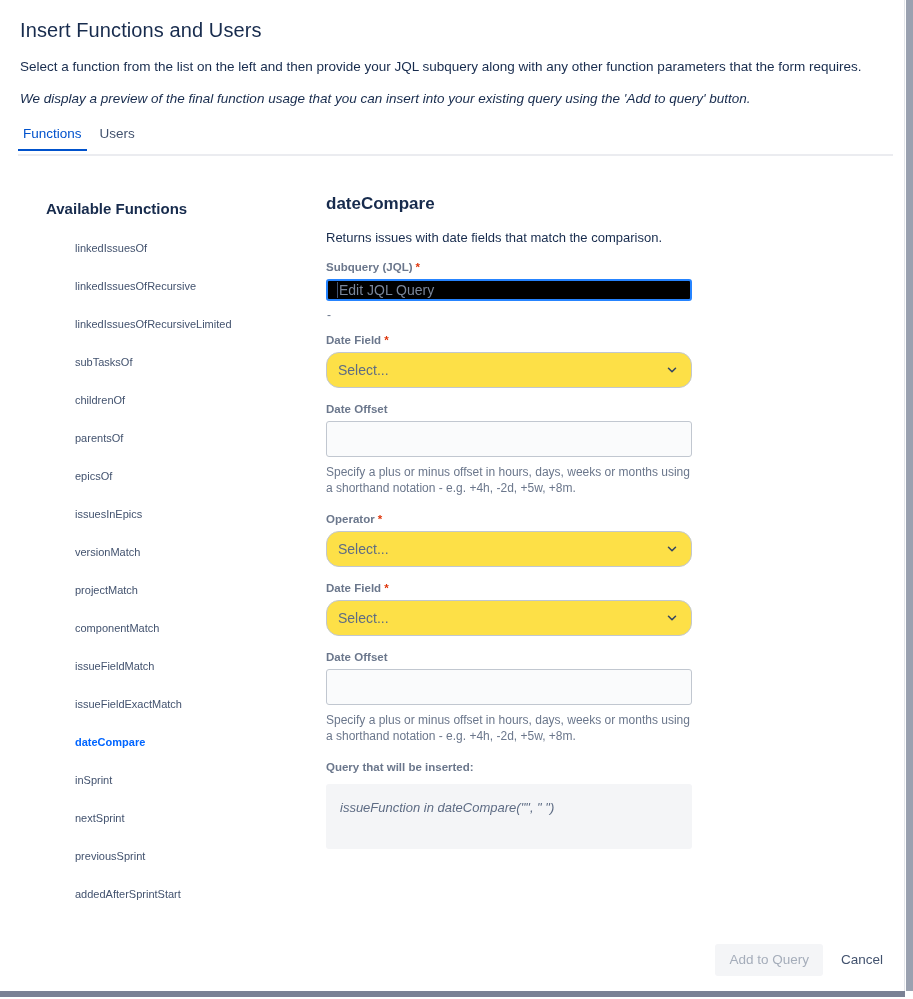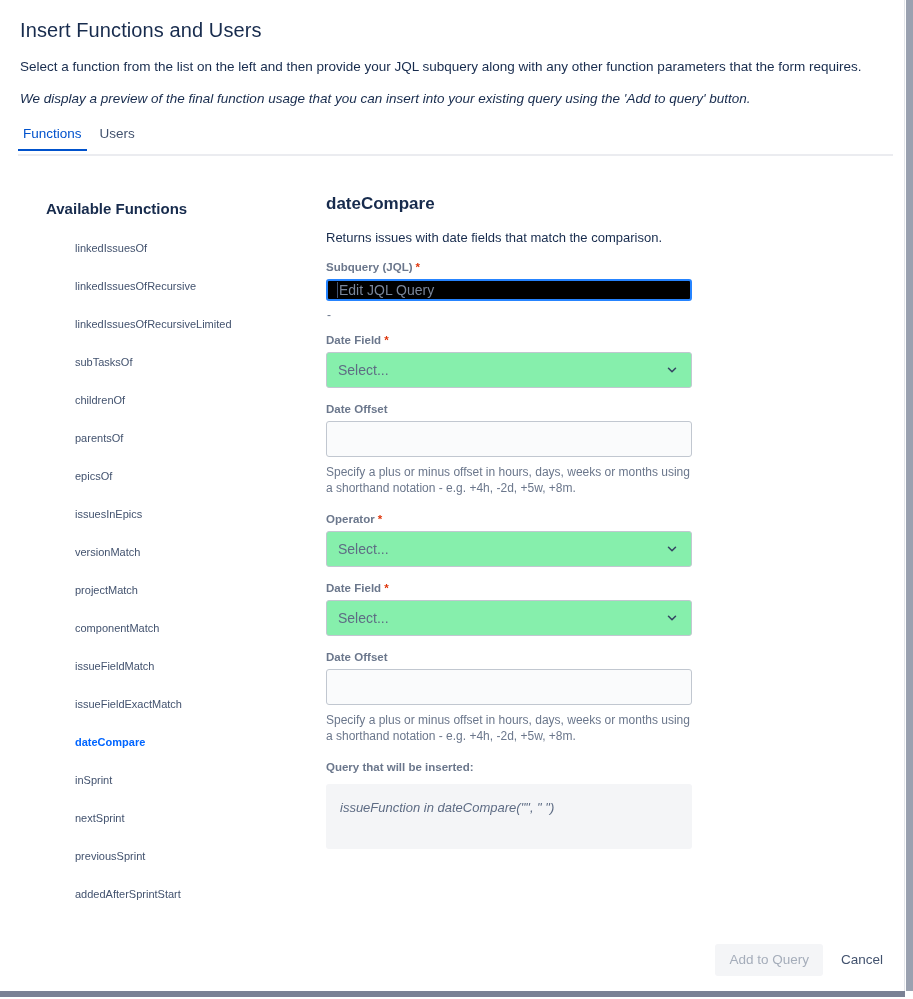--- a/index.html
+++ b/index.html
@@ -153,22 +153,22 @@
     color: #6b778c;
     line-height: 14px;
     margin: 7px 0 13px 1px;
     height: 12px;
   }
 
   .select-box {
     width: 100%;
     height: 36px;
     border: 1px solid #c1c7d0;
-    border-radius: 3px;
-    background: #86efac;
+    border-radius: 13px;
+    background: #fde047;
     display: flex;
     align-items: center;
     justify-content: space-between;
     padding: 0 12px 0 11px;
     cursor: pointer;
     margin-bottom: 14px;
   }
   .select-value {
     font-size: 14px;
     color: #5e6c84;

